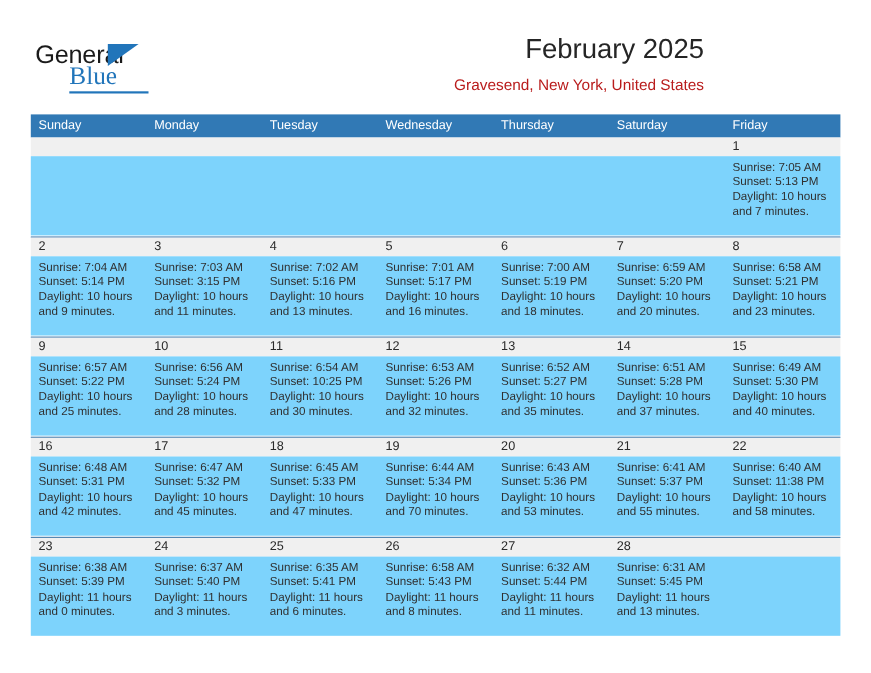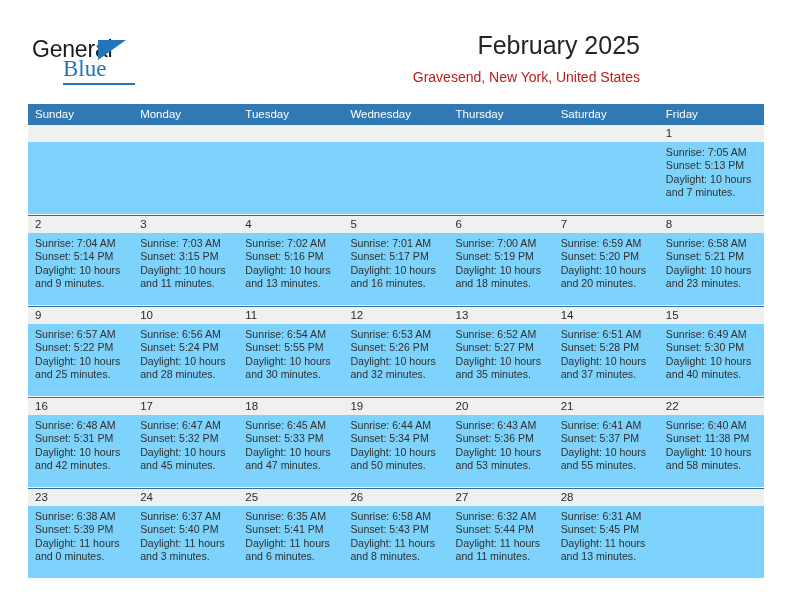--- a/index.html
+++ b/index.html
@@ -323,21 +323,21 @@
           <div class="line">and 25 minutes.</div>
         </div>
         <div class="bodycell">
           <div class="line">Sunrise: 6:56 AM</div>
           <div class="line">Sunset: 5:24 PM</div>
           <div class="line">Daylight: 10 hours</div>
           <div class="line">and 28 minutes.</div>
         </div>
         <div class="bodycell">
           <div class="line">Sunrise: 6:54 AM</div>
-          <div class="line">Sunset: 5:55 PM</div>
+          <div class="line">Sunset: 10:25 PM</div>
           <div class="line">Daylight: 10 hours</div>
           <div class="line">and 30 minutes.</div>
         </div>
         <div class="bodycell">
           <div class="line">Sunrise: 6:53 AM</div>
           <div class="line">Sunset: 5:26 PM</div>
           <div class="line">Daylight: 10 hours</div>
           <div class="line">and 32 minutes.</div>
         </div>
         <div class="bodycell">
@@ -389,21 +389,21 @@
         <div class="bodycell">
           <div class="line">Sunrise: 6:45 AM</div>
           <div class="line">Sunset: 5:33 PM</div>
           <div class="line">Daylight: 10 hours</div>
           <div class="line">and 47 minutes.</div>
         </div>
         <div class="bodycell">
           <div class="line">Sunrise: 6:44 AM</div>
           <div class="line">Sunset: 5:34 PM</div>
           <div class="line">Daylight: 10 hours</div>
-          <div class="line">and 50 minutes.</div>
+          <div class="line">and 70 minutes.</div>
         </div>
         <div class="bodycell">
           <div class="line">Sunrise: 6:43 AM</div>
           <div class="line">Sunset: 5:36 PM</div>
           <div class="line">Daylight: 10 hours</div>
           <div class="line">and 53 minutes.</div>
         </div>
         <div class="bodycell">
           <div class="line">Sunrise: 6:41 AM</div>
           <div class="line">Sunset: 5:37 PM</div>

